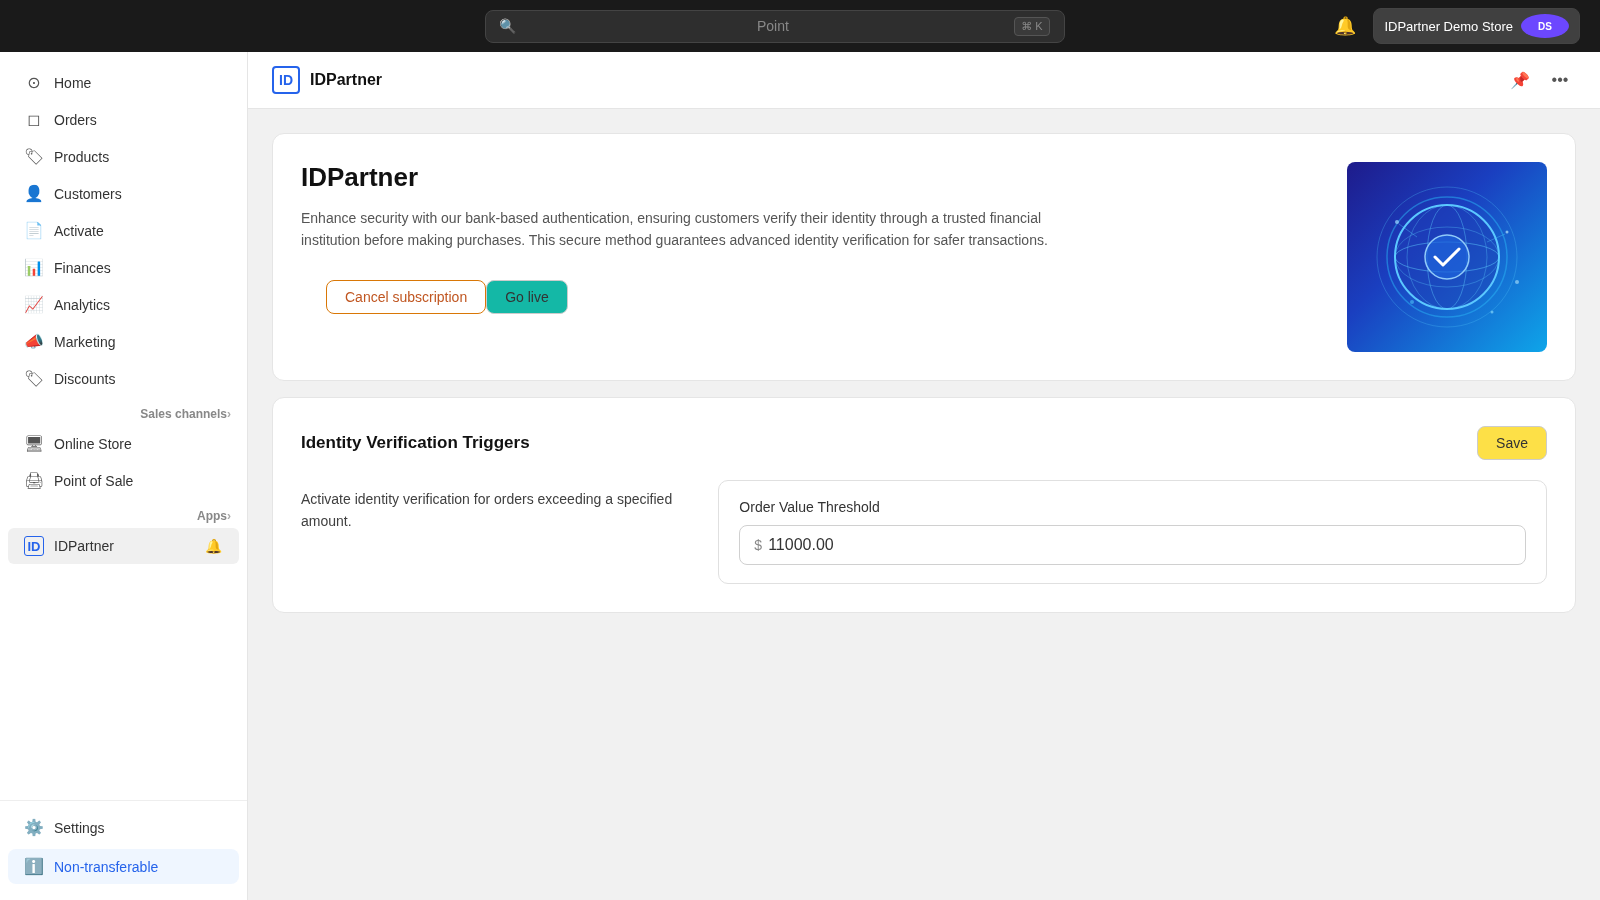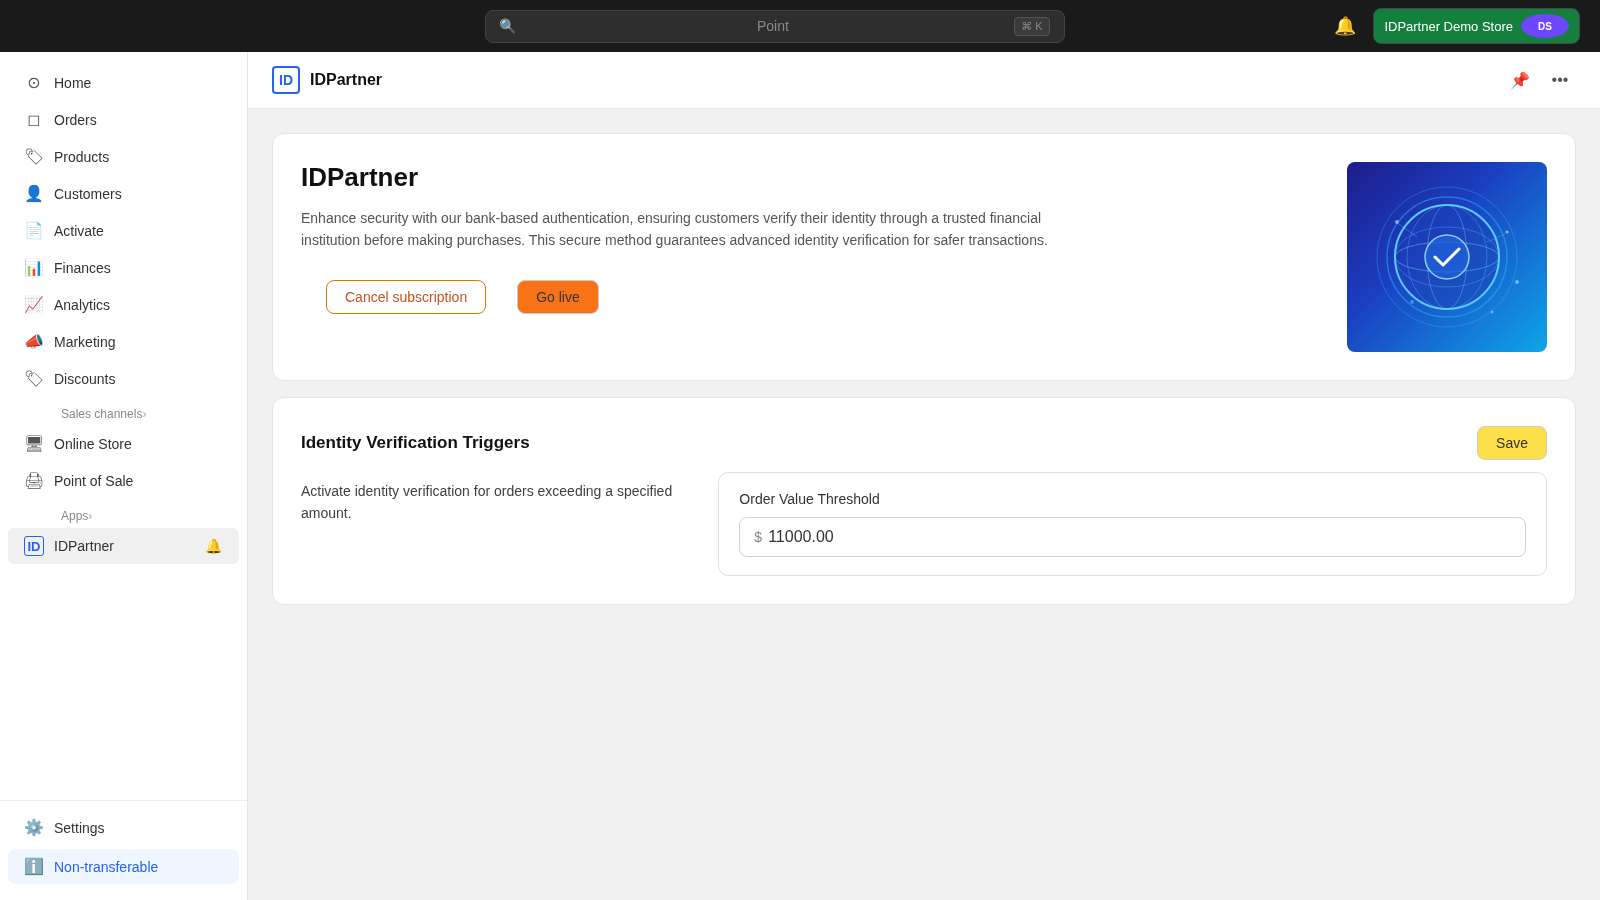--- a/index.html
+++ b/index.html
@@ -50,21 +50,21 @@
       color: #ccc;
       font-size: 18px;
       cursor: pointer;
       display: flex; align-items: center; justify-content: center;
       border-radius: 6px;
     }
     .store-btn {
       display: flex;
       align-items: center;
       gap: 8px;
-      background: #15803d;
+      background: #404040;
       border: 1px solid #444;
       border-radius: 8px;
       padding: 5px 10px;
       color: #fff;
       font-size: 13px;
       cursor: pointer;
     }
     .avatar-badge {
       width: 48px; height: 24px;
       background: #6c47ff;
@@ -99,24 +99,24 @@
       cursor: pointer;
       border-radius: 6px;
       margin: 1px 8px;
     }
     .sidebar-item.active { background: #f0f0f0; font-weight: 500; }
     .sidebar-icon { font-size: 16px; color: #555; width: 20px; text-align: center; }
     .sidebar-section-label {
       font-size: 12px;
       color: #888;
       padding: 10px 16px 4px;
-      font-weight: 400;
-      display: flex;
-      align-items: center;
-      justify-content: flex-start;
+      font-weight: 700;
+      display: flex;
+      align-items: center;
+      justify-content: flex-end;
       margin-left: 45px;
     }
     .sidebar-section-label .chevron { font-size: 12px; color: #aaa; }
     .sidebar-spacer { flex: 1; }
     .sidebar-bottom { border-top: 1px solid #eee; padding-top: 8px; }
     .non-transferable-item {
       margin: 4px 8px;
       background: #eff6ff;
       border-radius: 8px;
     }
@@ -200,44 +200,42 @@
       margin-bottom: 14px;
     }
     .app-card-description {
       font-size: 14px;
       color: #555;
       line-height: 1.6;
       max-width: 750px;
     }
     .app-card-actions {
       display: flex;
-      gap: 10px;
       margin-top: 28px;
       padding-left: 25px;
     }
     .btn-cancel {
       padding: 8px 18px;
       border: 1.5px solid #d97706;
       background: transparent;
       color: #c05621;
       border-radius: 8px;
       font-size: 14px;
       cursor: pointer;
       font-weight: 500;
     }
     .btn-golive {
       padding: 8px 18px;
       border: 1.5px solid #ccc;
-      background: #f97316;
+      background: #14b8a6;
       color: #333;
       border-radius: 8px;
       font-size: 14px;
       cursor: pointer;
       font-weight: 500;
-      margin-left: 21px;
     }
 
     .app-card-image {
       width: 200px;
       height: 190px;
       border-radius: 8px;
       overflow: hidden;
       flex-shrink: 0;
       background: linear-gradient(135deg, #1e1b8b 0%, #1a3fc0 40%, #0ea5e9 100%);
       display: flex;
@@ -245,21 +243,21 @@
       justify-content: center;
       position: relative;
     }
 
     
     .verification-card {}
     .verification-card-header {
       display: flex;
       align-items: center;
       justify-content: space-between;
-      margin-bottom: 12px;
+      margin-bottom: 20px;
     }
     .verification-card-title {
       font-size: 17px;
       font-weight: 600;
       color: #111;
     }
     .btn-save {
       padding: 8px 18px;
       border: 1.5px solid #ccc;
       background: #fde047;

